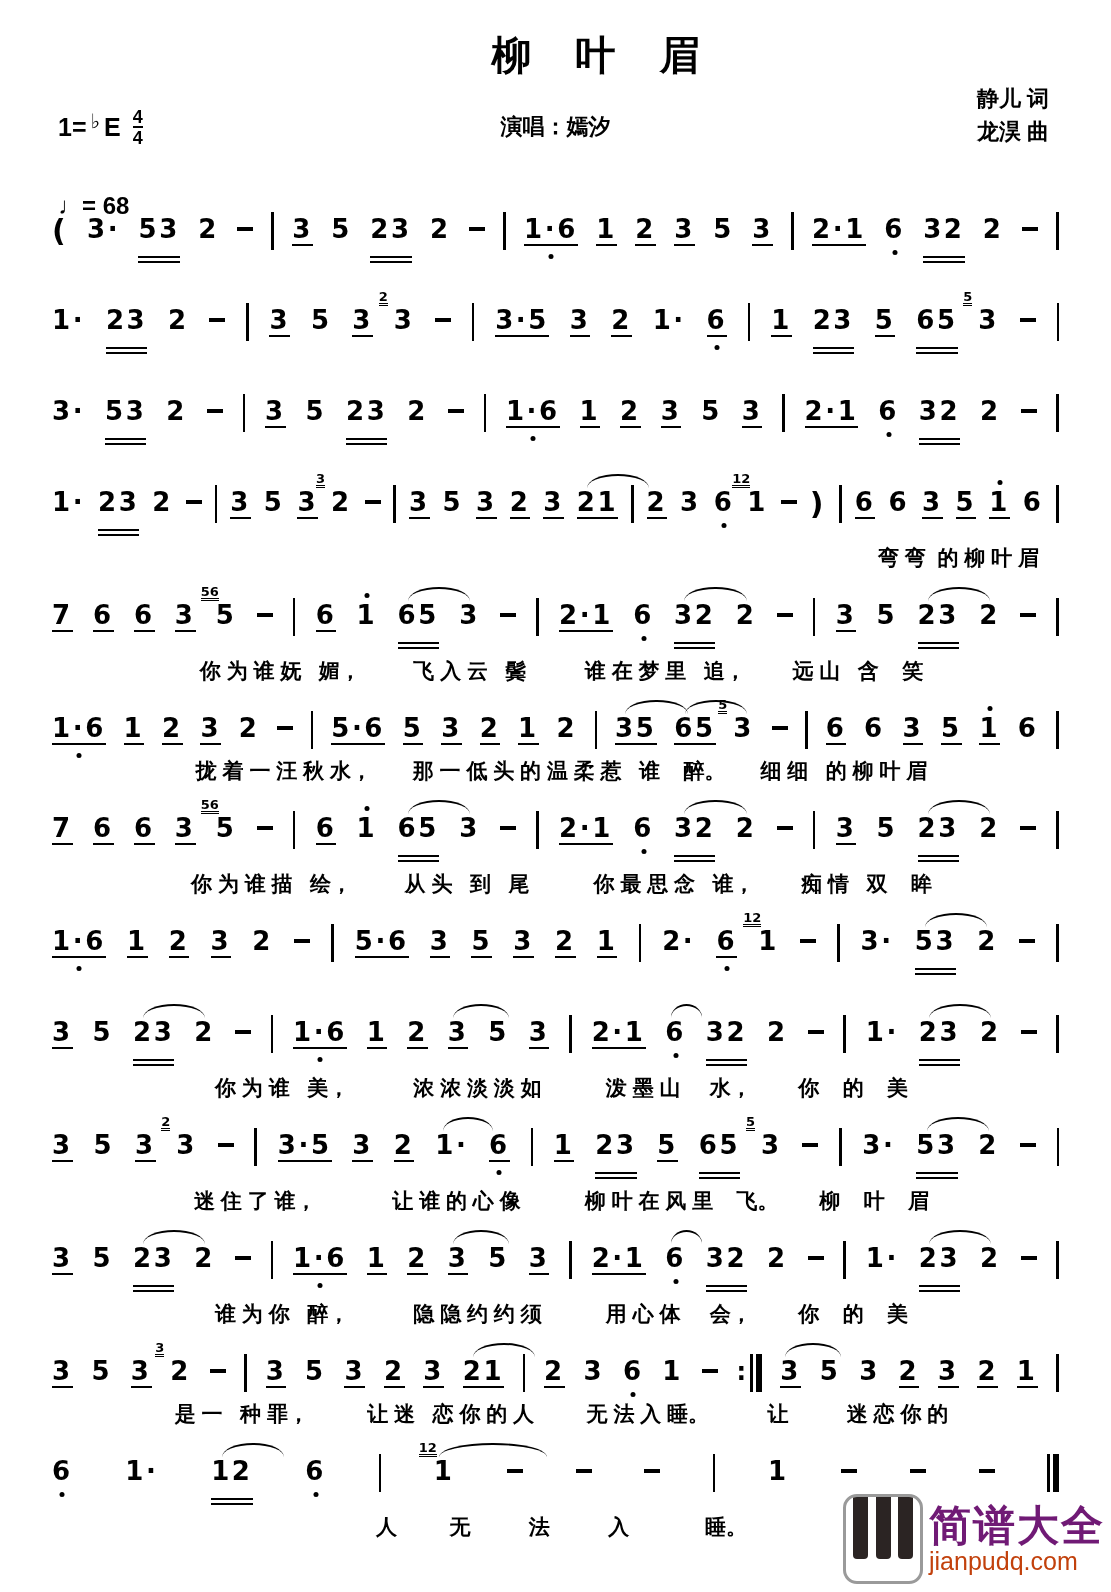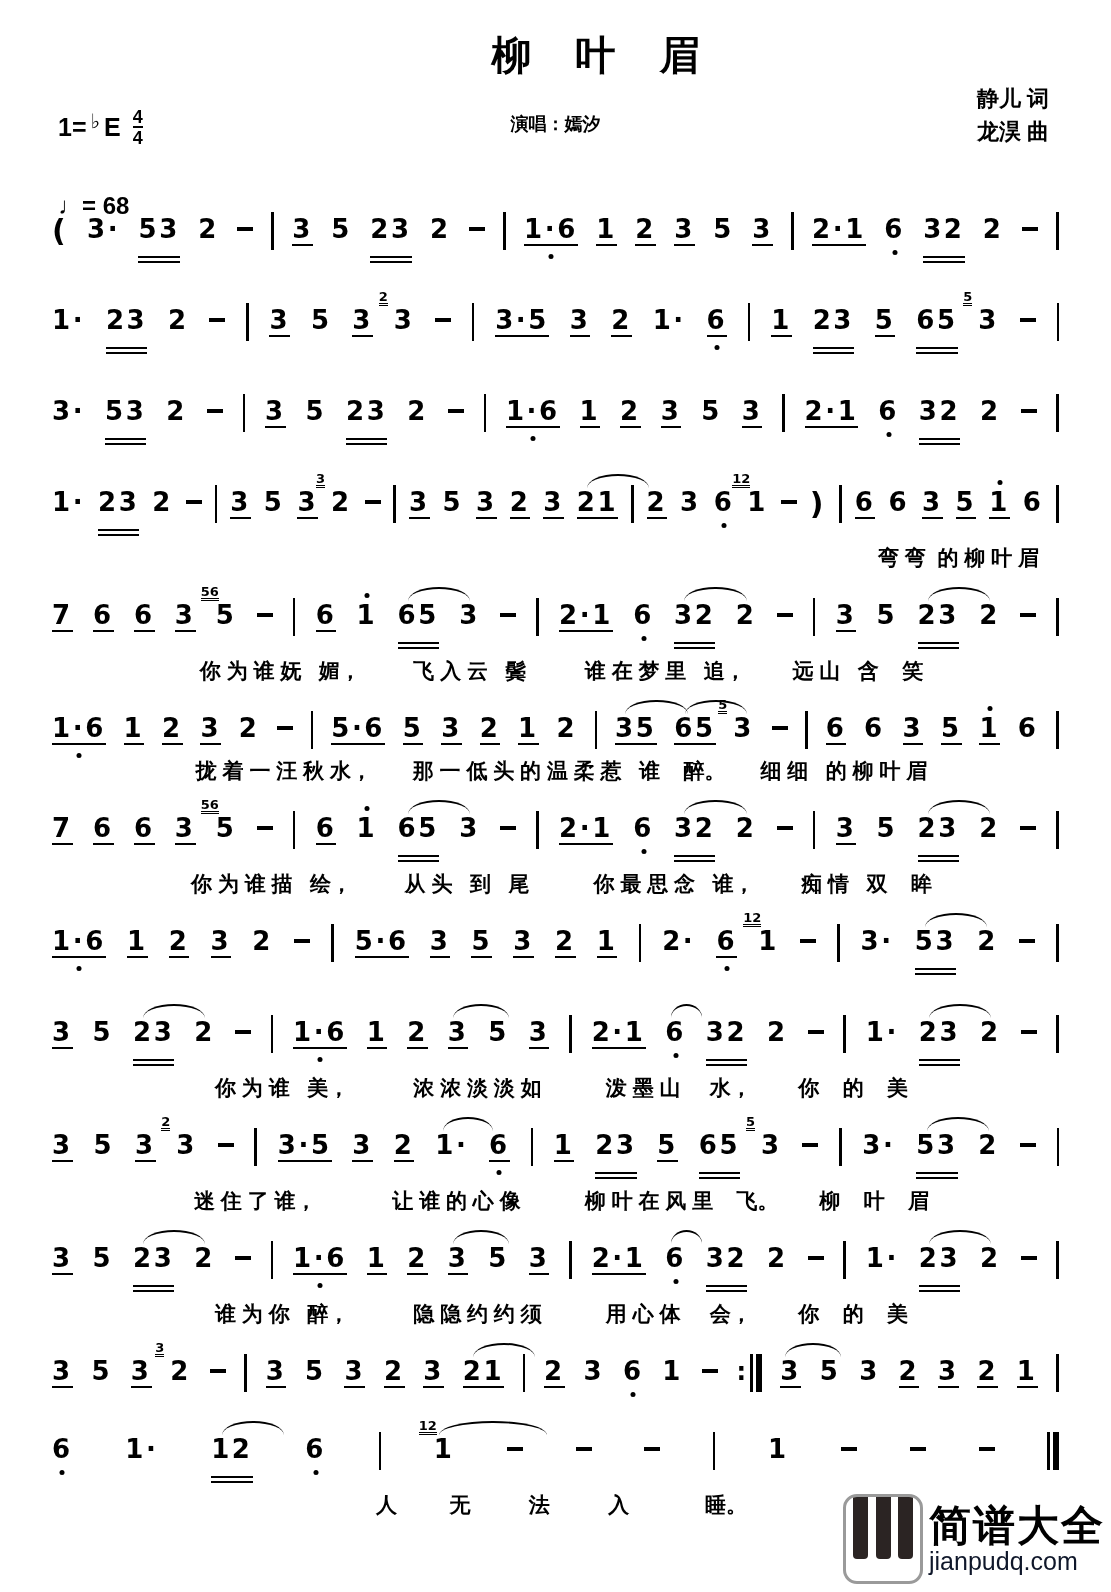--- a/index.html
+++ b/index.html
@@ -5,21 +5,21 @@
   html,body{margin:0;padding:0;background:#fff;}
   body{width:1111px;height:1592px;position:relative;overflow:hidden;
        font-family:"Liberation Sans","DejaVu Sans",sans-serif;color:#000;}
 
   
   .page-title{position:absolute;top:28px;left:0;width:100%;text-align:center;
     font-size:40px;font-weight:700;letter-spacing:1.1em;text-indent:1.1em;padding-left:40px;}
   .credits{position:absolute;top:82px;right:62px;text-align:left;
     font-size:22px;font-weight:700;line-height:1.5;}
   .performer{position:absolute;top:112px;left:0;width:100%;text-align:center;
-    font-size:18px;font-weight:700;}
+    font-size:22px;font-weight:700;}
   .keybox{position:absolute;top:108px;left:58px;font-size:25px;font-weight:700;
     display:flex;align-items:center;gap:4px;}
   .keybox .flat{font-size:20px;vertical-align:super;position:relative;top:-7px;}
   .ts{display:inline-flex;flex-direction:column;align-items:center;line-height:1;
     font-size:18px;font-weight:700;margin-left:8px;}
   .ts .bot{border-top:2px solid #000;padding-top:1px;}
   .tempo{position:absolute;top:148px;left:58px;font-size:24px;font-weight:700;margin-top:44px;}
 
   
   .score{position:absolute;top:196px;left:46px;right:46px;}
@@ -54,22 +54,22 @@
     margin-top:-6px;font-family:"Liberation Sans","DejaVu Sans",sans-serif;text-align:center;}
   .lyric.right{text-align:right;padding-right:26px;}
 
   
   .brand{position:absolute;right:6px;bottom:8px;display:flex;align-items:center;gap:6px;}
   .piano{width:74px;height:84px;border:3px solid #9a9a9a;border-radius:14px;
     background:#fff;display:flex;justify-content:space-evenly;align-items:flex-start;
     overflow:hidden;padding-top:0;}
   .pkey{width:15px;height:62px;background:#2b2423;border-radius:0 0 4px 4px;margin-top:0;}
   .brandtext{display:flex;flex-direction:column;line-height:1.05;}
-  .brand-cn{font-size:42px;font-weight:700;color:#000000;letter-spacing:2px;}
-  .brand-url{font-size:25px;color:#0f172a;font-weight:400;}
+  .brand-cn{font-size:42px;font-weight:700;color:#701a75;letter-spacing:2px;}
+  .brand-url{font-size:25px;color:#c2410c;font-weight:400;}
 </style>
 </head>
 <body>
 
 <div class="page-title">柳叶眉</div>
 
 <div class="credits">
   <div>静儿 词</div>
   <div>龙淏 曲</div>
 </div>
@@ -542,20 +542,21 @@
         <span class="tok"><span class="body">5</span></span>
         <span class="tok"><span class="body">3</span></span>
         <span class="tok u1"><span class="body">2</span></span>
         <span class="tok u1"><span class="body">3</span></span>
         <span class="tok u1"><span class="body">2</span></span>
         <span class="tok u1"><span class="body">1</span></span>
         <span class="tok barwrap">
           <span class="bl thin"></span>
         </span>
       </div>
+      <div class="lyric">是 一   种 罪，          让 迷   恋 你 的 人         无 法 入 睡。          让          迷 恋 你 的</div>
     </div>
     <div class="system">
       <div class="mline">
         <span class="tok"><span class="body">6</span><span class="lo"></span></span>
         <span class="tok"><span class="body">1·</span></span>
         <span class="tok u2"><span class="body">12</span><span class="arc"></span></span>
         <span class="tok"><span class="body">6</span><span class="lo"></span></span>
         <span class="tok barwrap">
           <span class="bl thin"></span>
         </span>

